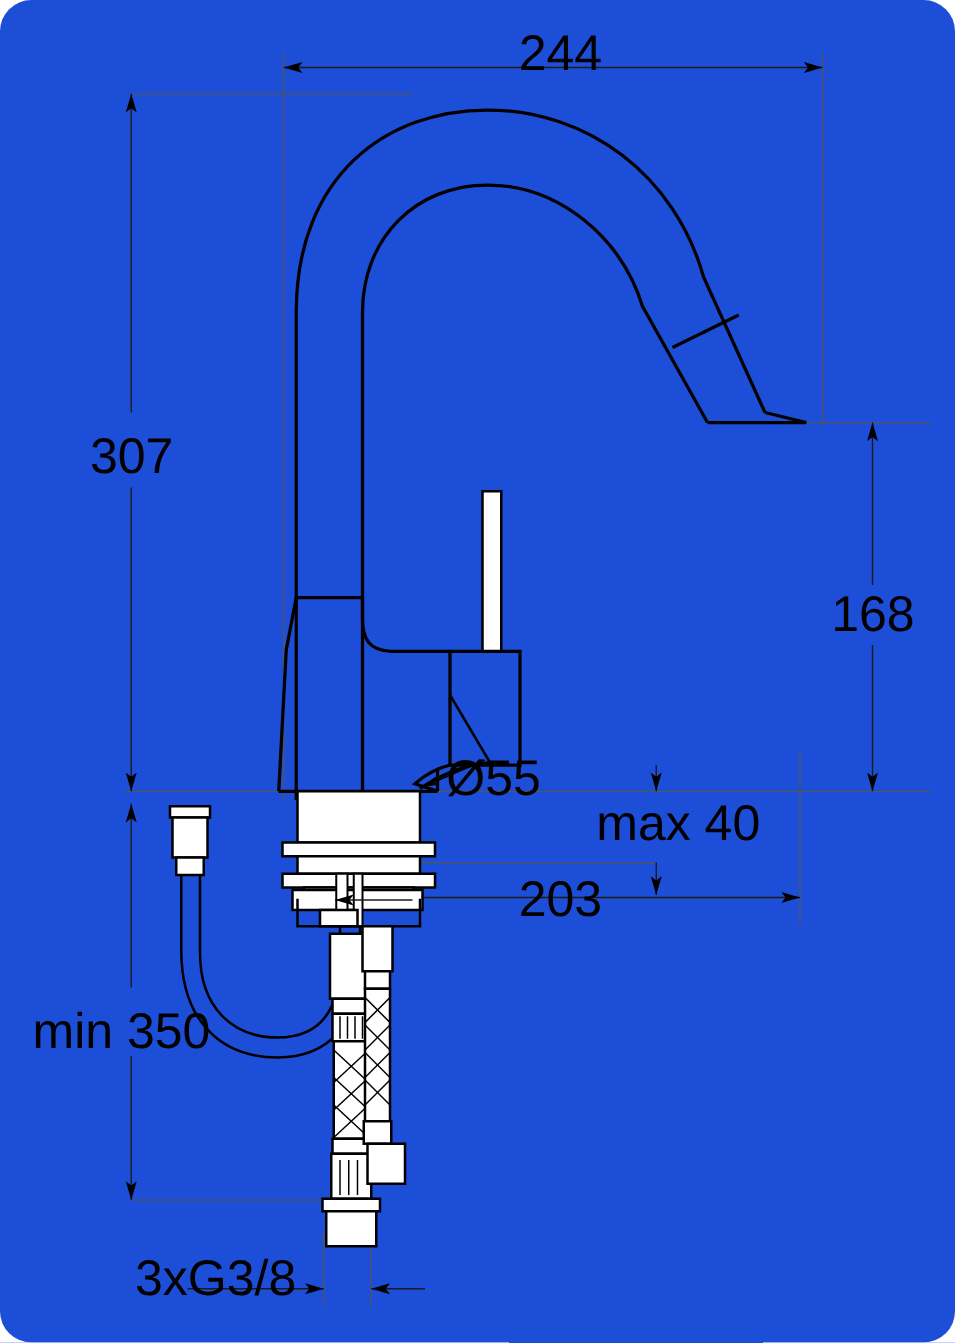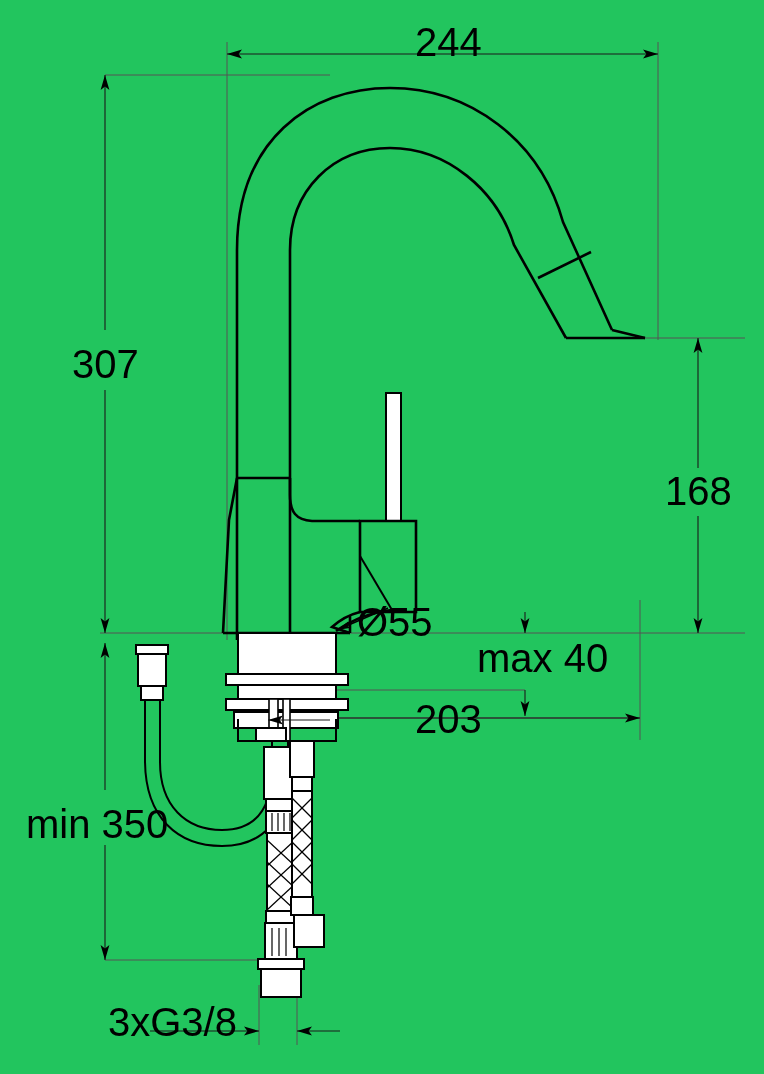--- a/index.html
+++ b/index.html
@@ -1,21 +1,22 @@
 <!DOCTYPE html>
 <html><head>
 <meta charset="utf-8">
 <style>
   html,body{margin:0;padding:0;background:#ffffff;}
   body{font-family:"Liberation Sans", sans-serif;}
   #sheet{
     position:relative;
     width:764px;height:1074px;
-    background:#22c55e;
+    background:#1d4ed8;
     overflow:hidden;
+    border-radius:25px;
   }
   #sheet svg{position:absolute;left:0;top:0;}
   .dimtext{
     font-family:"Liberation Sans", sans-serif;
     font-size:40px;
     fill:#000000;
     dominant-baseline:alphabetic;
   }
   .outline{fill:none;stroke:#000000;stroke-width:2.6;stroke-linejoin:miter;stroke-linecap:butt;}
   .outline-thin{fill:none;stroke:#000000;stroke-width:2.0;}

